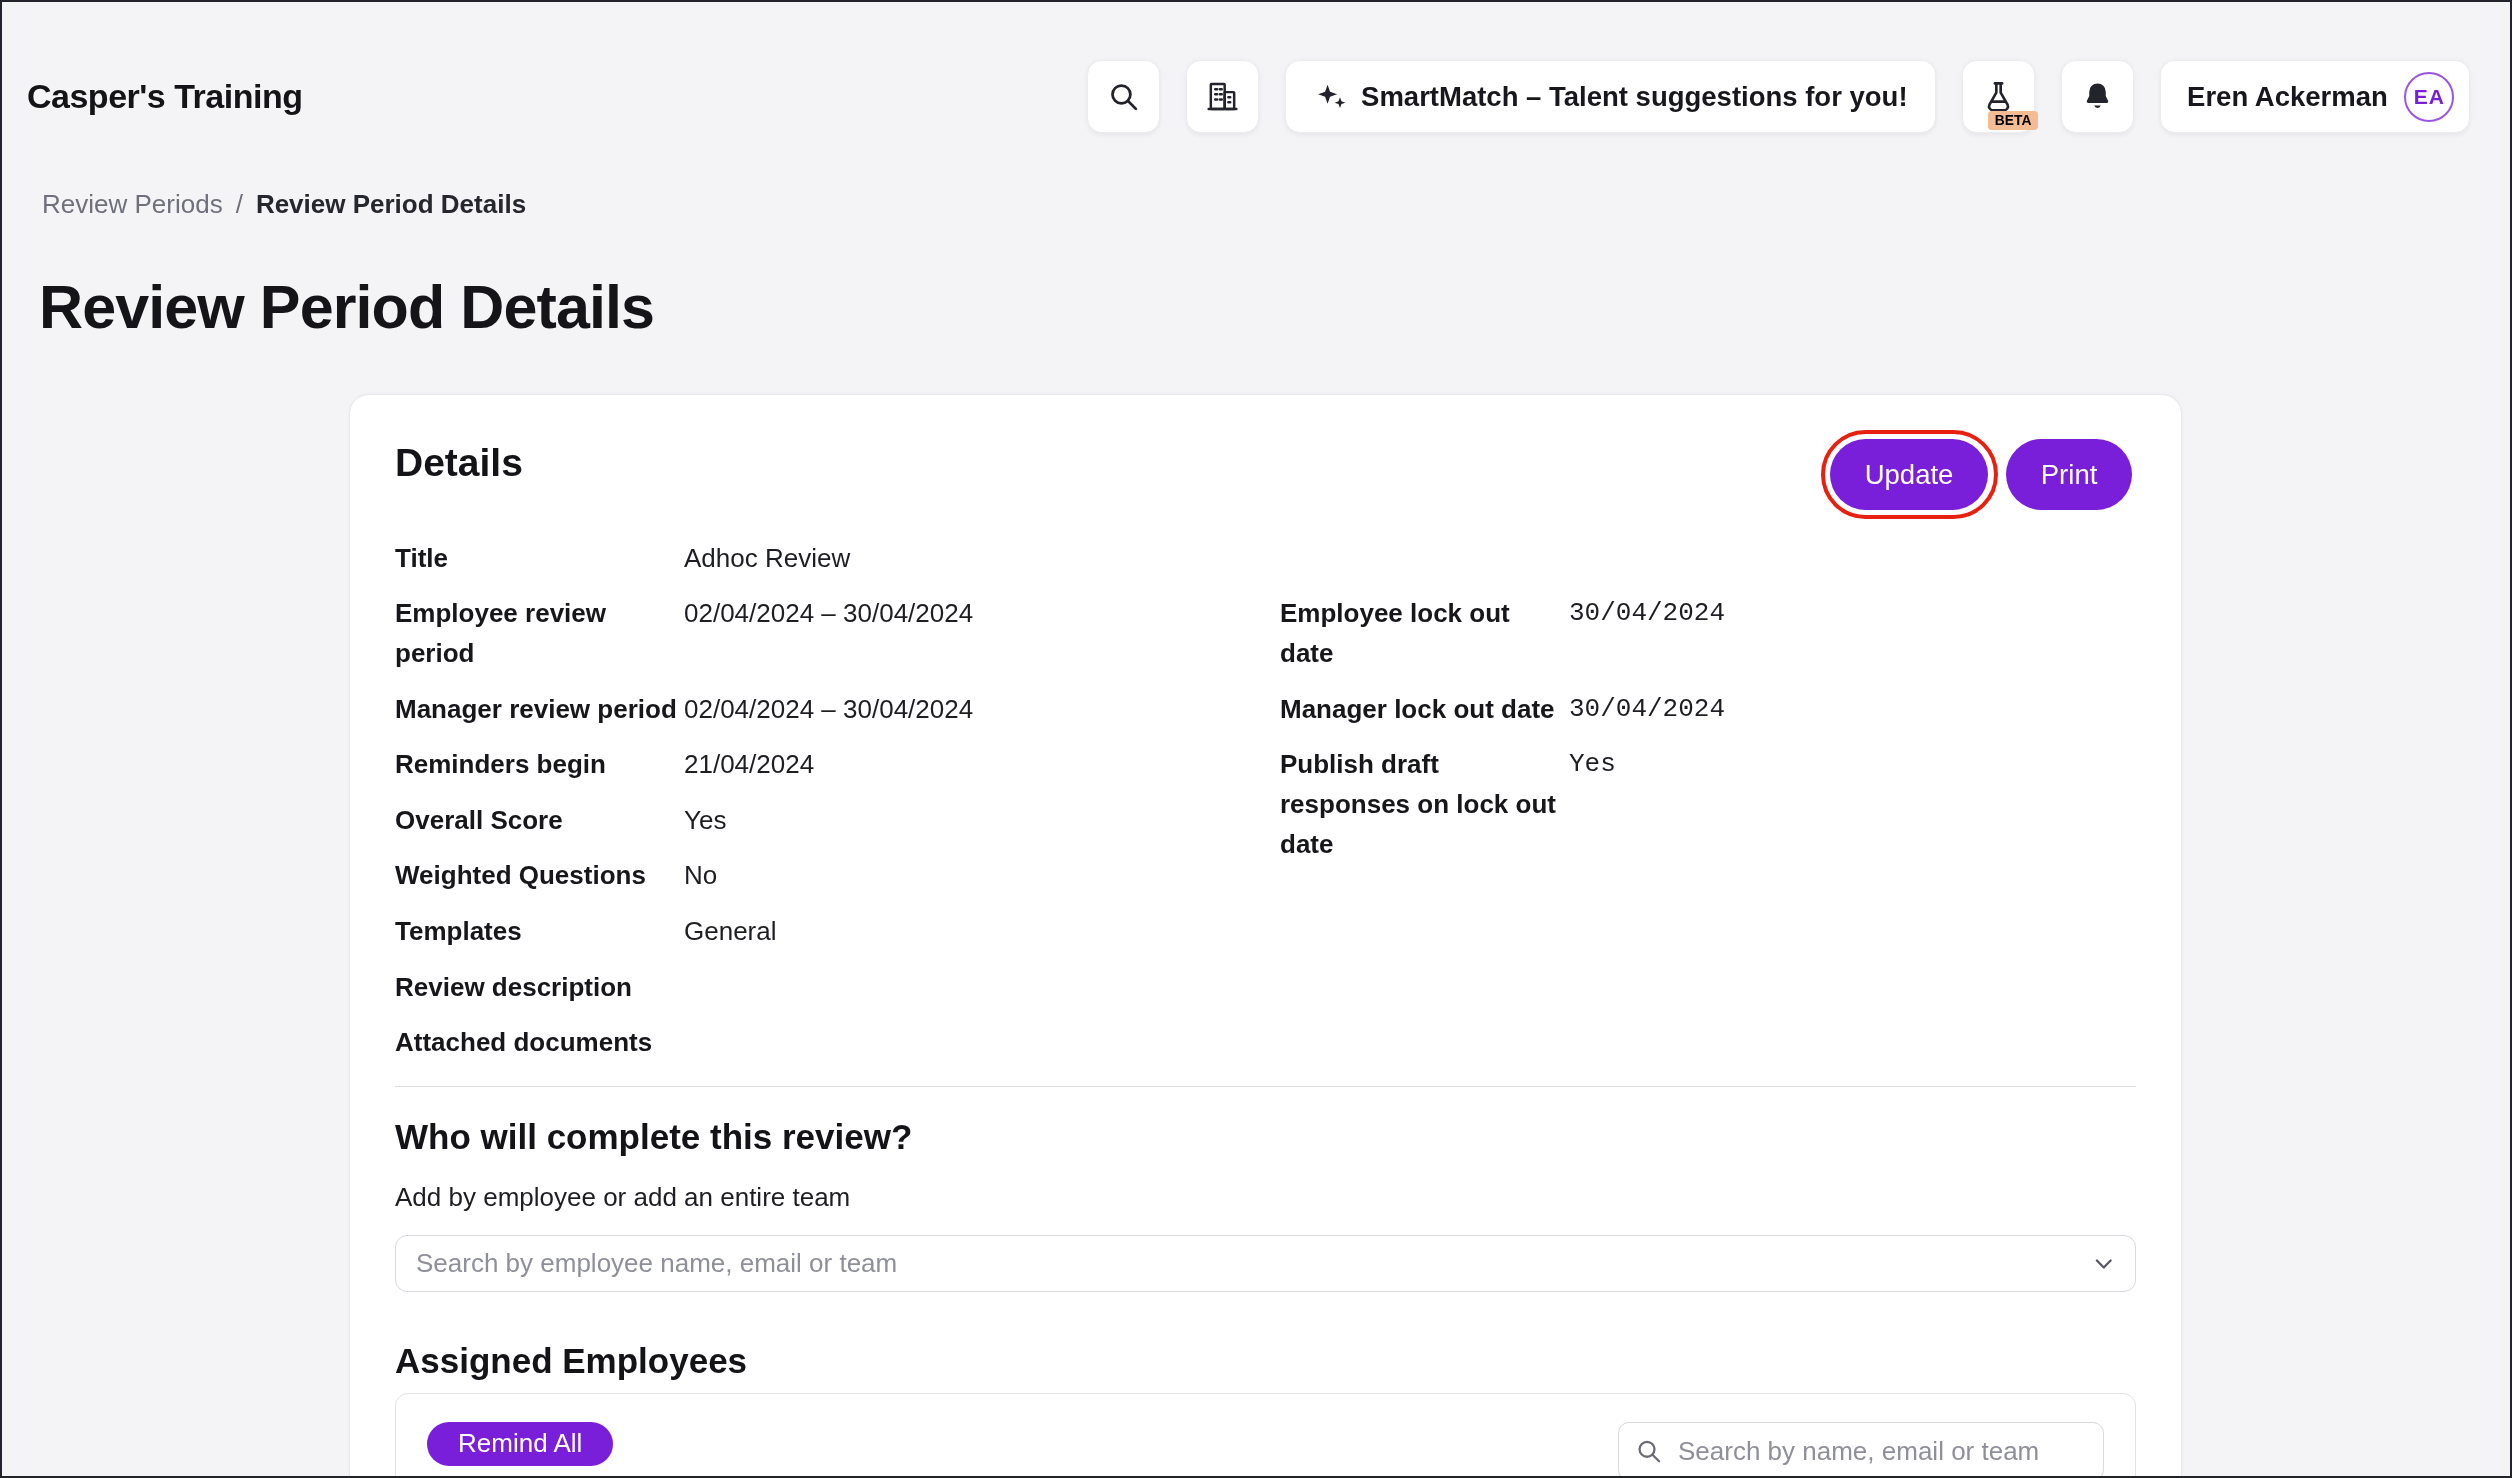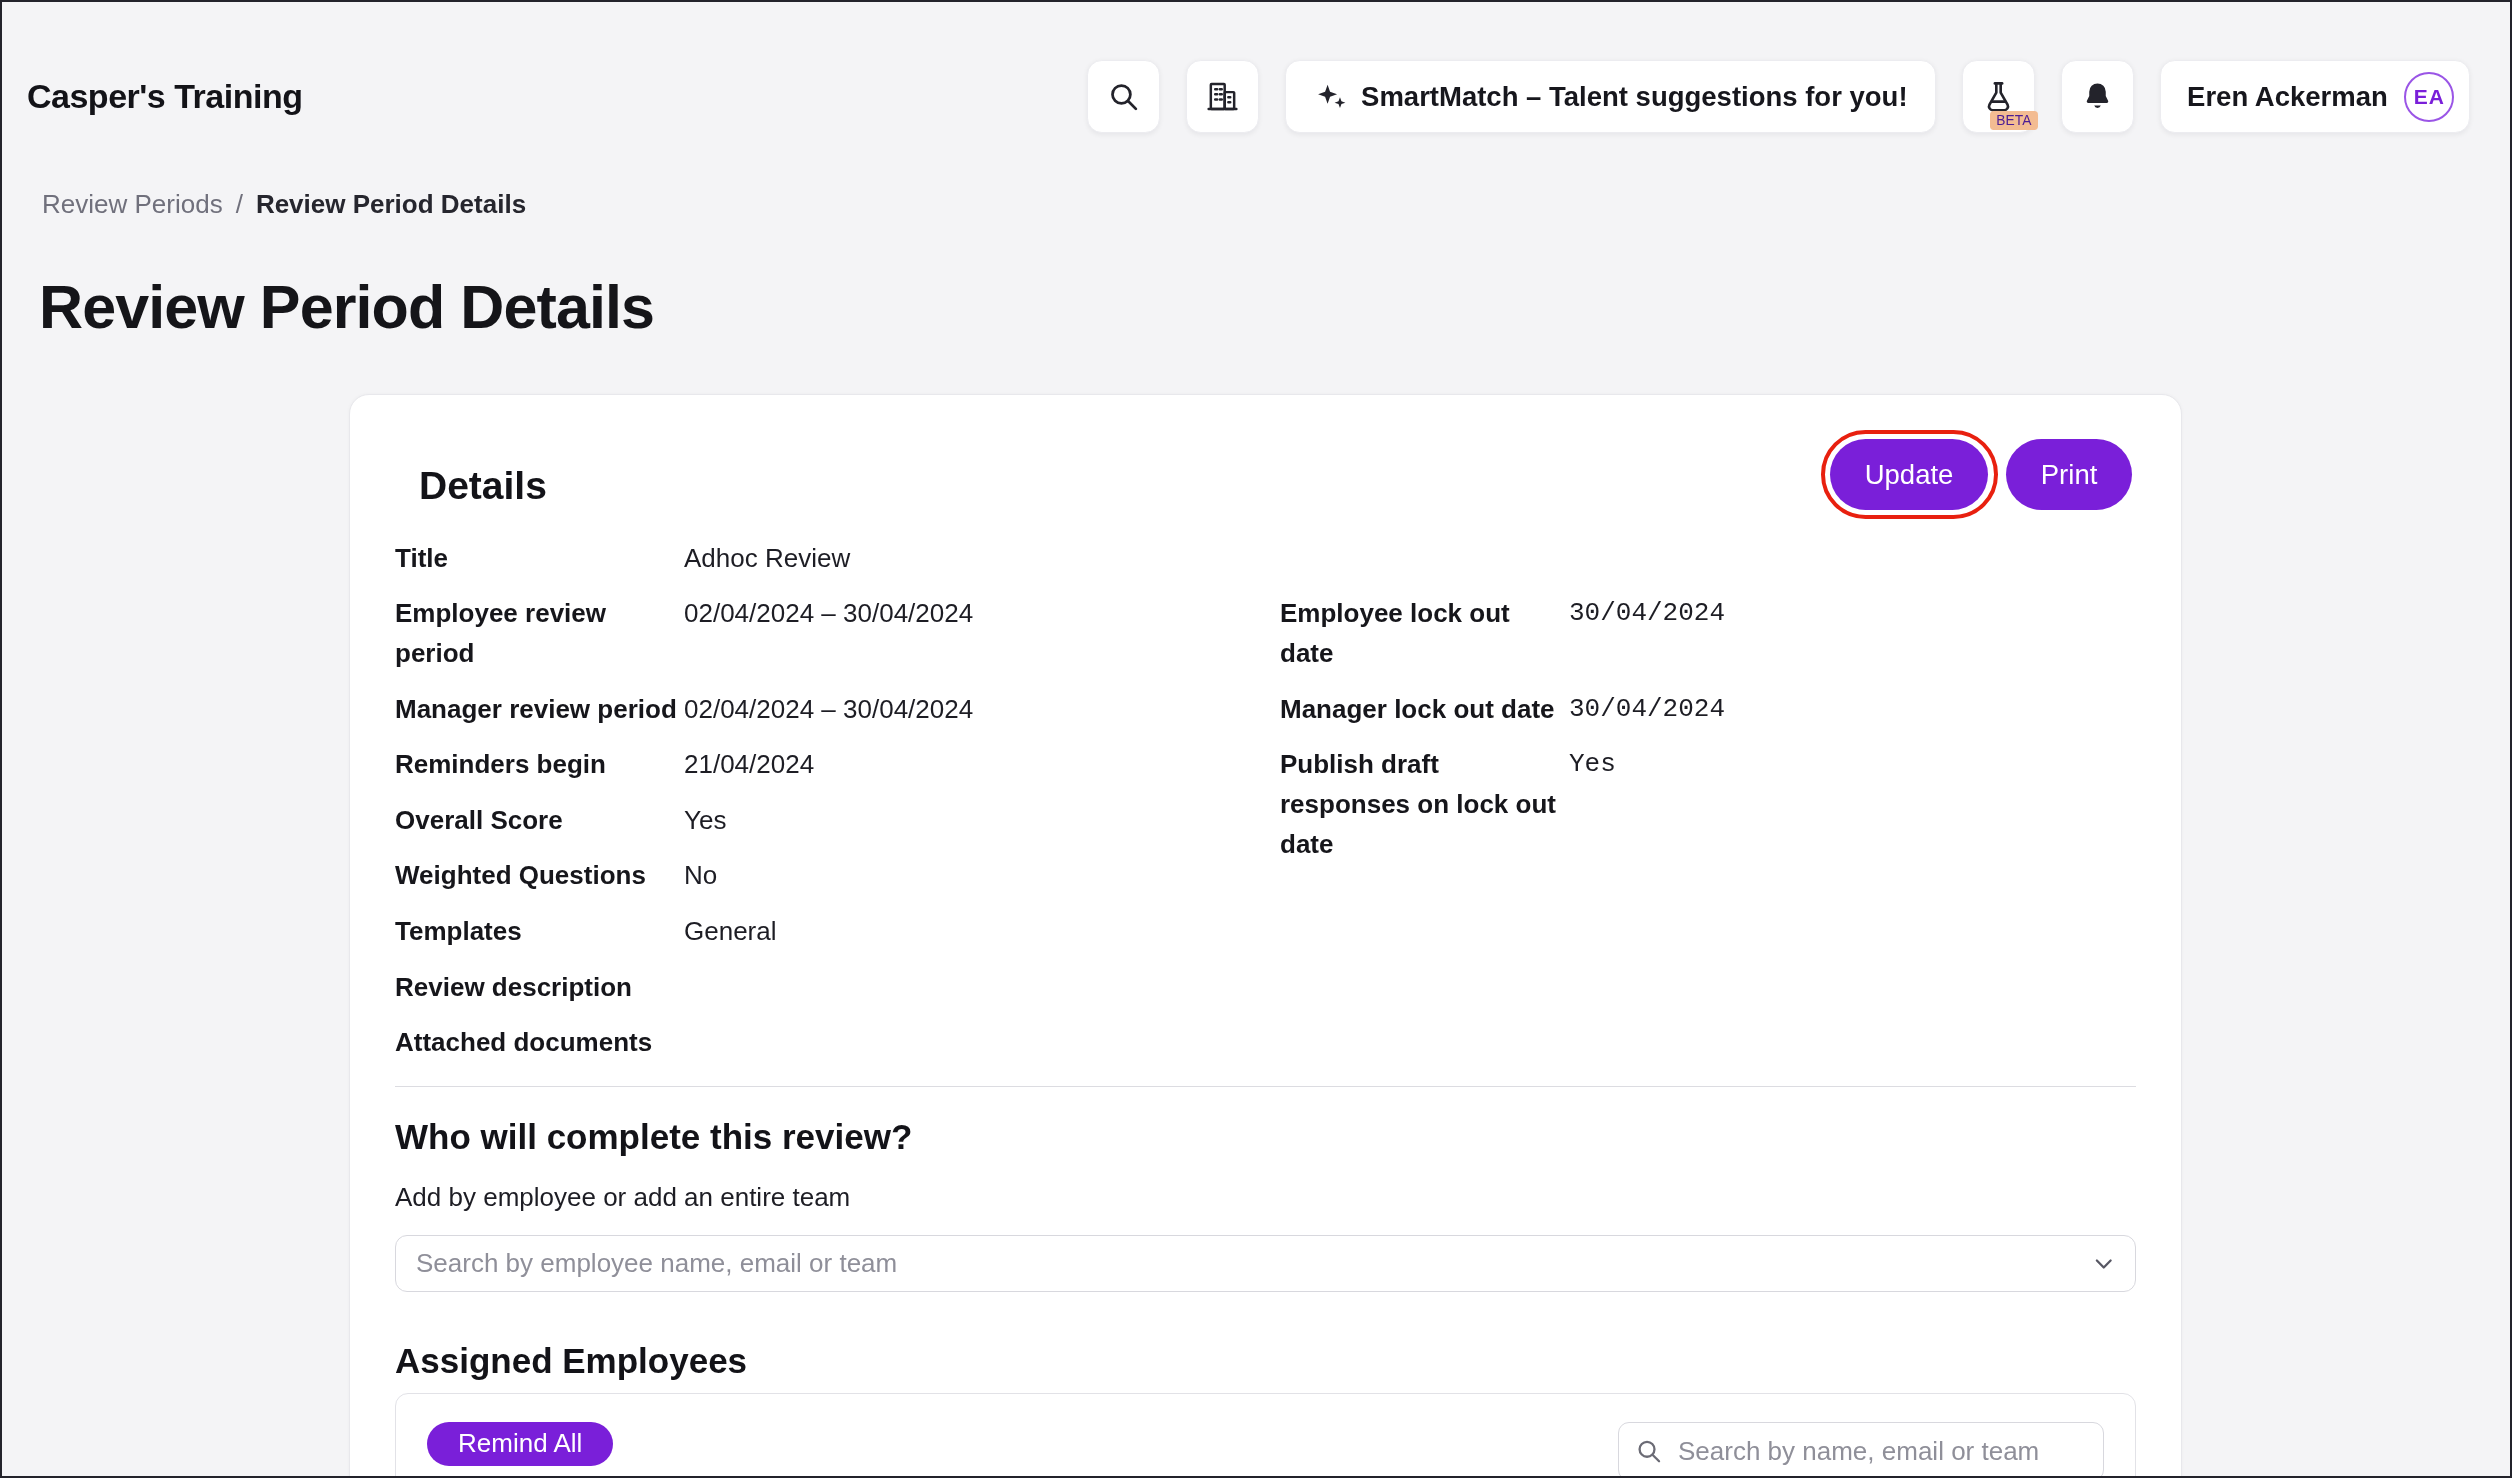--- a/index.html
+++ b/index.html
@@ -37,43 +37,43 @@
   .pill-btn { height: 73px; padding: 0 27.5px; gap: 13px; font-size: 27.5px; font-weight: 700; color: #17171d; }
   .user-pill { height: 73px; padding: 0 14.7px 0 26px; gap: 16.5px; font-size: 27.5px; font-weight: 700; color: #17171d; }
   .avatar {
     width: 50px; height: 50px; border-radius: 50%;
     border: 2.8px solid #9a55e6; color: #7A1FD9;
     display: flex; align-items: center; justify-content: center;
     font-size: 21px; font-weight: 700; letter-spacing: 0.9px; background:#fff;
   }
   .beta-badge {
     position: absolute; right: -3.7px; bottom: 1.8px;
-    background: #f3bc92; color: #4c1d95;
-    font-size: 13.8px; font-weight: 400;
+    background: #f3bc92; color: #000000;
+    font-size: 13.8px; font-weight: 700;
     padding: 2.8px 6.4px; border-radius: 3.7px; line-height: 1;
   }
 
   
   .breadcrumb { margin: 26px 0 0 40px; font-size: 26px; line-height: 31px; display: flex; gap: 13px; }
   .crumb-parent { color: #70707c; cursor: pointer; }
   .crumb-sep { color: #70707c; }
   .crumb-current { color: #26262e; font-weight: 700; }
   .page-title { margin: 51px 0 0 37px; font-size: 61px; line-height: 73px; font-weight: 700; color: #151519; letter-spacing: -0.9px; }
 
   
   .card {
     margin: 50px 0 0 347px;
     width: 1833px;
     background: #fff;
     border: 0.9px solid #e8e8ec;
     border-radius: 20px;
     padding: 44px 45px 367px 45px;
     box-shadow: 0 0.9px 3.7px rgba(0,0,0,.04);
   }
-  .card-head { display: flex; justify-content: space-between; align-items: flex-end; margin-left: 24px; }
+  .card-head { display: flex; justify-content: space-between; align-items: flex-start; }
   .details-heading { margin: 0; font-size: 39px; line-height: 48px; font-weight: 700; color: #131318; }
   .head-buttons { display: flex; align-items: center; gap: 17.4px; padding-right: 3.7px; }
   .btn-primary {
     background: #7A1FD9; color: #fff; border: none; cursor: pointer;
     height: 71px; border-radius: 37px; font-size: 27.5px; padding: 0 35px;
     font-family: "Liberation Sans", sans-serif;
   }
   .update-wrap { position: relative; display: inline-flex; }
   .highlight-ring {
     position: absolute; inset: -9.2px;

